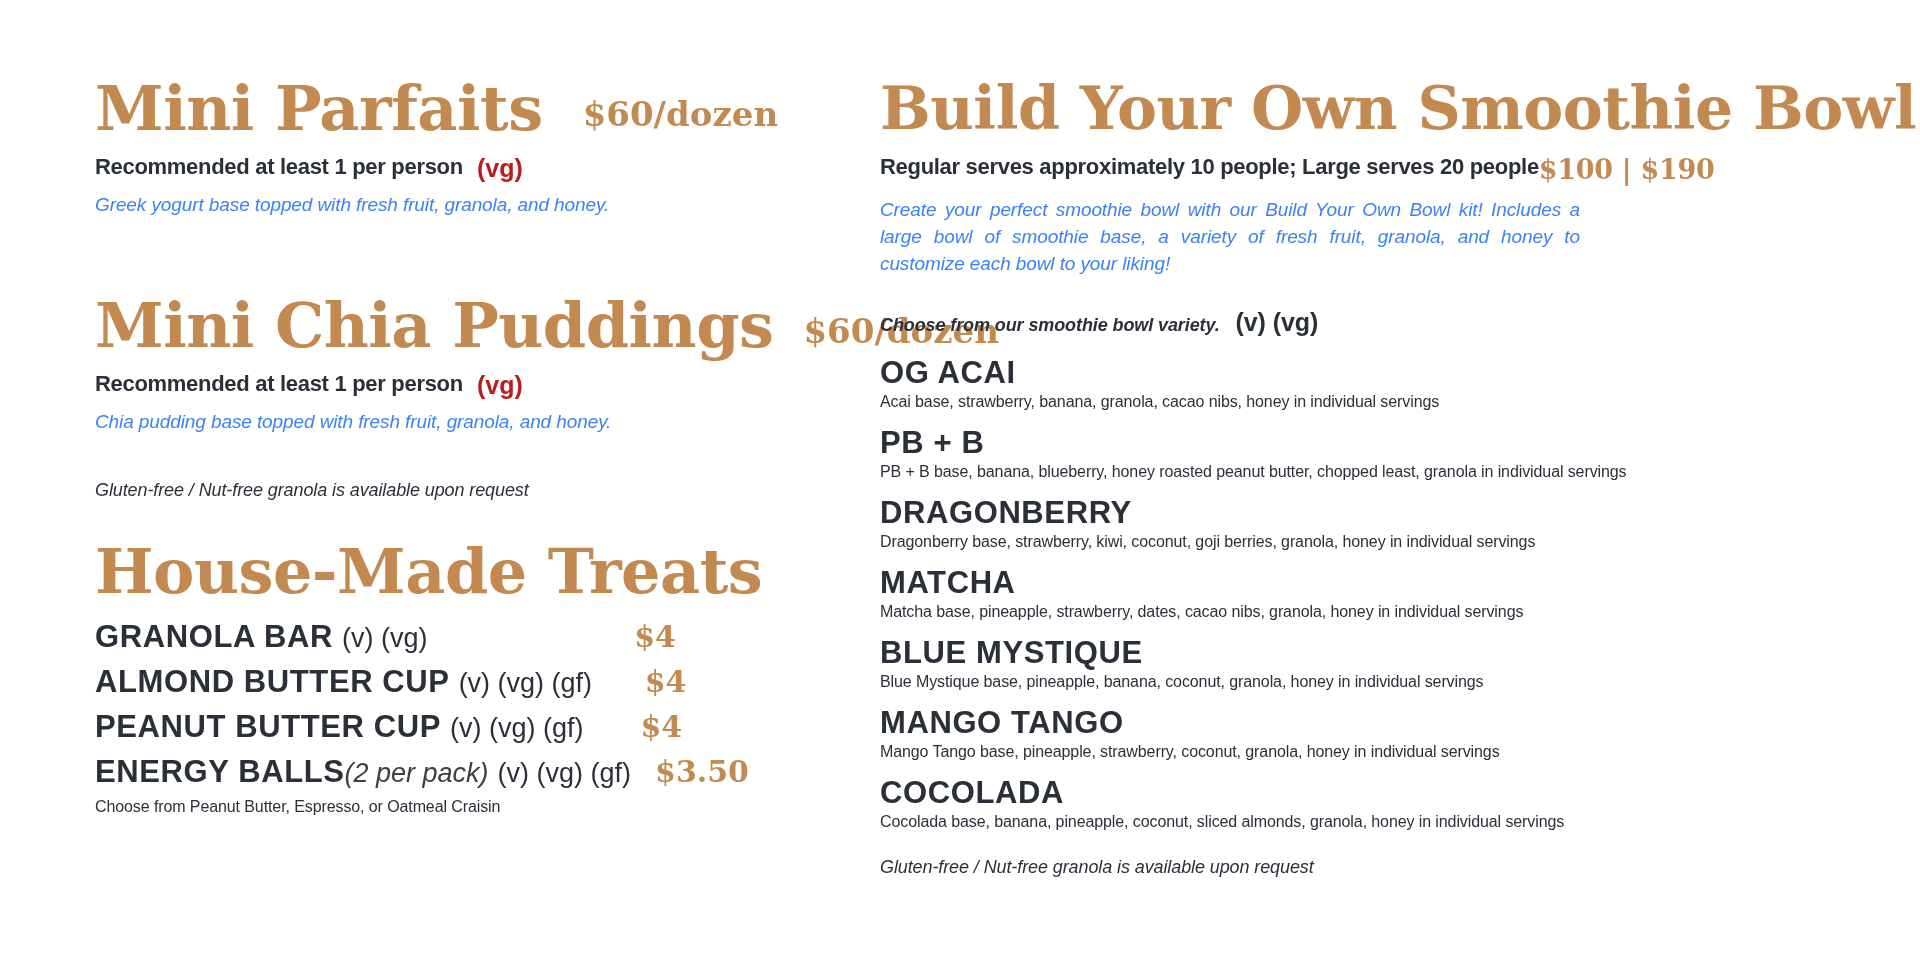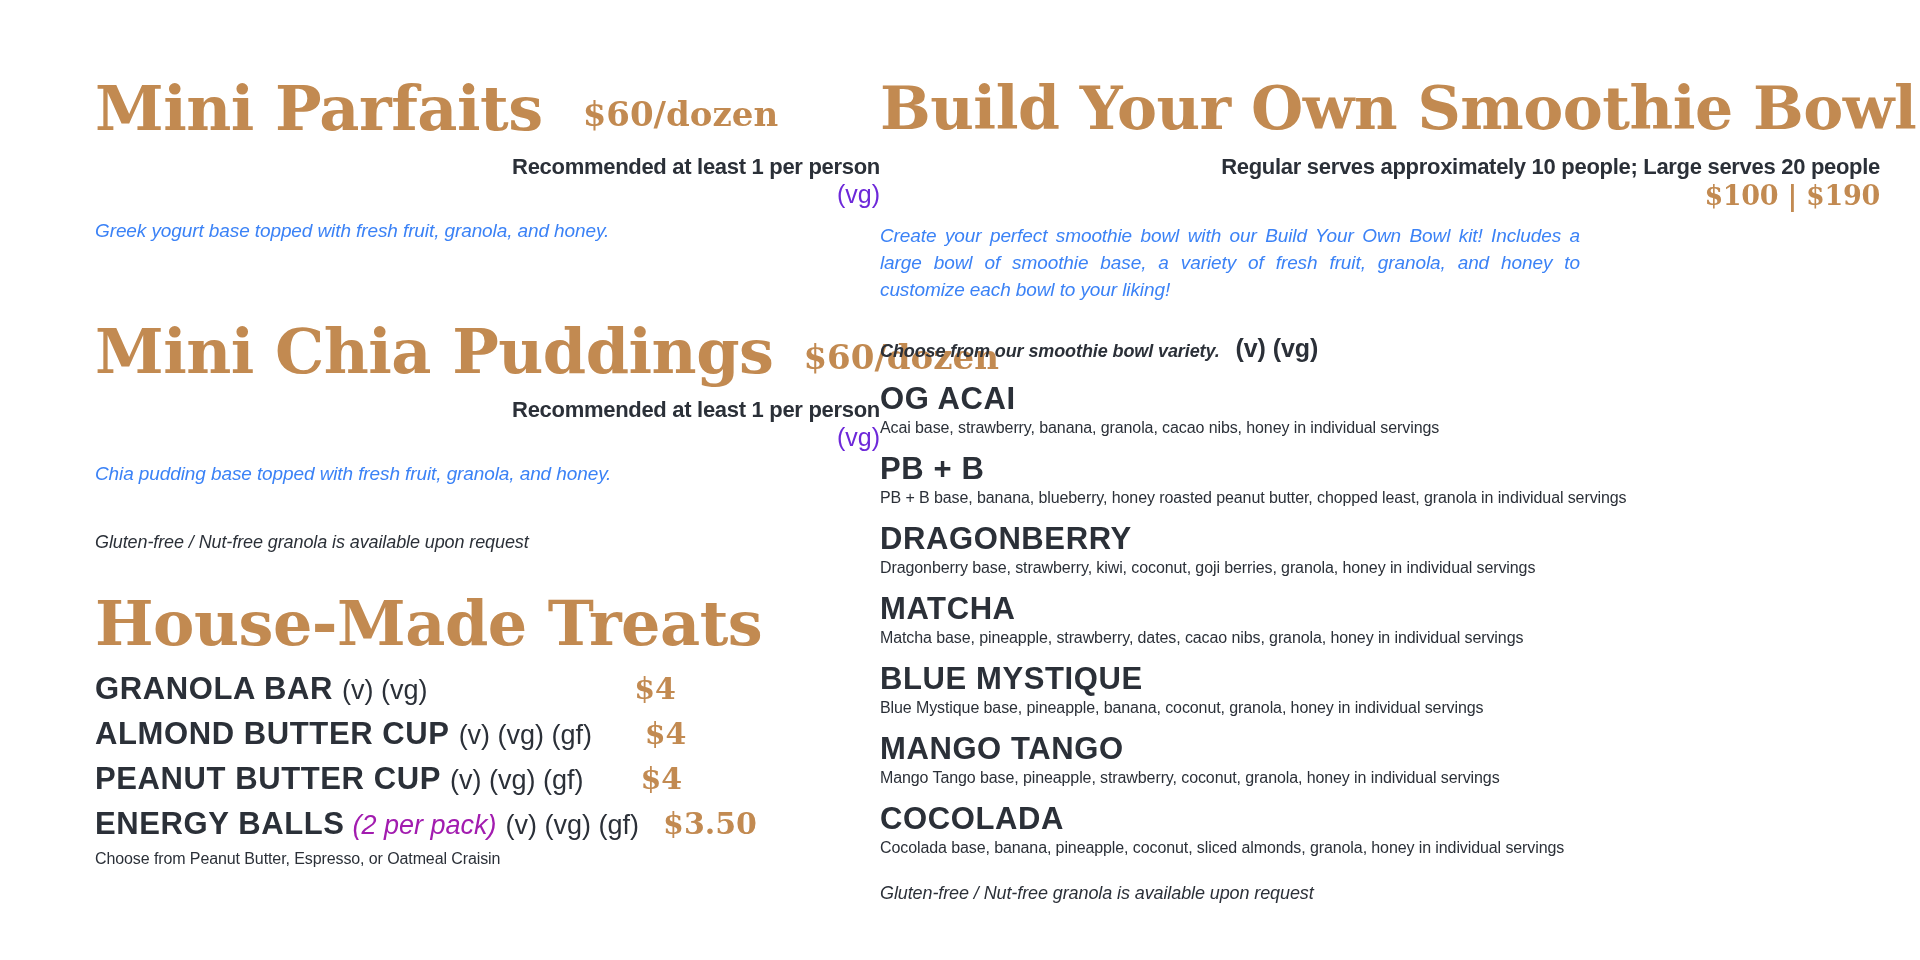--- a/index.html
+++ b/index.html
@@ -38,28 +38,27 @@
   }
 
   
   .subtitle {
     font-family: "Liberation Sans", sans-serif;
     font-weight: 700;
     font-size: 22px;
     color: #2b3038;
     letter-spacing: -0.3px;
     display: flex;
-    align-items: flex-end;
+    align-items: flex-start;
     margin-top: 14px;
-    flex-direction: column;
   }
   .subtitle .tags {
-    font-weight: 400;
+    font-weight: 700;
     font-size: 25px;
-    color: #6d28d9;
+    color: #b91c1c;
     margin-left: 14px;
     letter-spacing: 0;
   }
   .subtitle .sub-price {
     font-family: "DejaVu Serif", "Liberation Serif", serif;
     font-weight: 700;
     font-size: 27px;
     color: #c28a51;
     white-space: nowrap;
   }
@@ -105,22 +104,21 @@
     font-size: 27px;
     color: #2b3038;
     letter-spacing: 0;
     margin-left: 9px;
   }
   .item-qty {
     font-family: "Liberation Sans", sans-serif;
     font-style: italic;
     font-weight: 400;
     font-size: 27px;
-    color: #a21caf;
-    margin-left: 8px;
+    color: #404040;
   }
   .item-desc {
     font-family: "Liberation Sans", sans-serif;
     font-size: 16px;
     color: #2b3038;
     letter-spacing: -0.1px;
     margin-top: 2px;
   }
 
   

